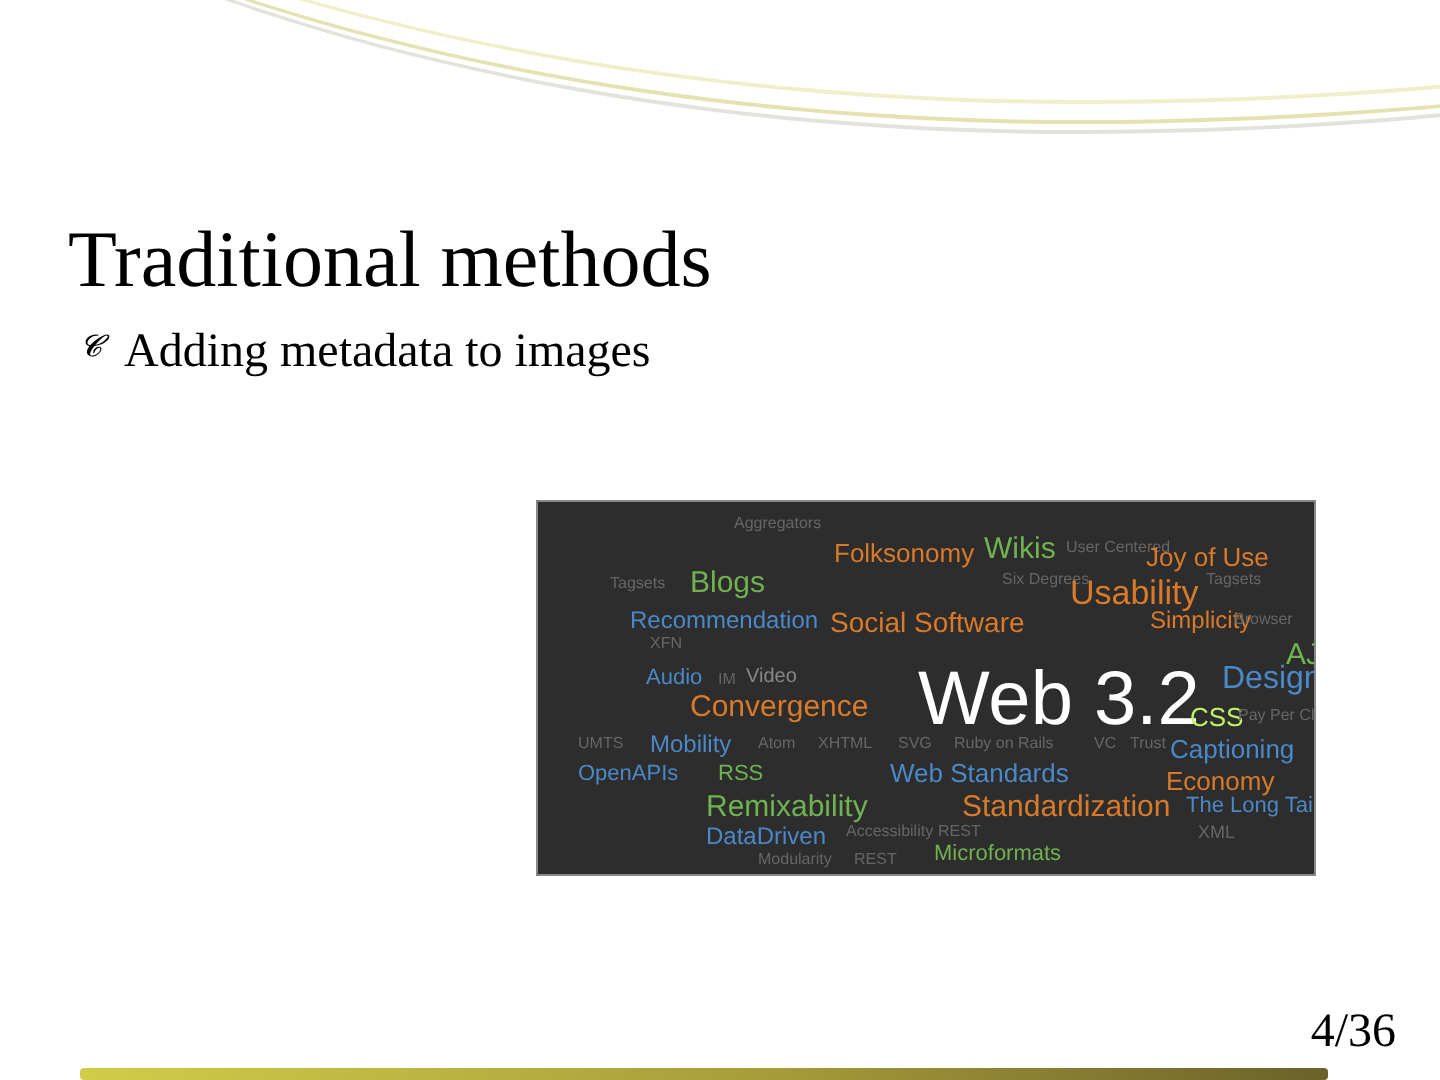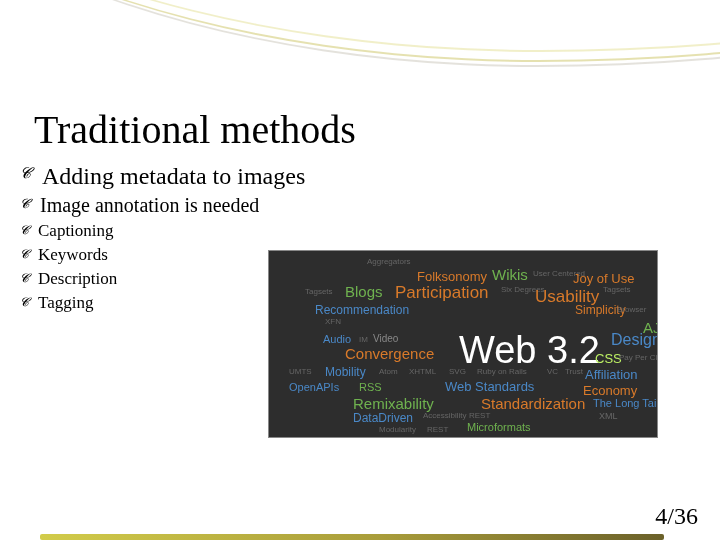--- a/index.html
+++ b/index.html
@@ -1,20 +1,20 @@
 <!DOCTYPE html>
 <html><head>
 <meta charset="utf-8">
 <style>
   html,body{margin:0;padding:0;width:720px;height:540px;font-family:Georgia,'Times New Roman',serif;background:#fff;color:#000;overflow:hidden;position:relative}
   .arc{position:absolute;top:-400px;left:-200px;width:1600px;height:460px;border-bottom:2px solid rgba(180,170,30,.35);border-radius:0 0 70% 60%/0 0 100% 100%;pointer-events:none}
   .arc.a2{top:-395px;border-bottom-color:rgba(120,110,80,.2);border-radius:0 0 68% 58%/0 0 100% 100%}
   .arc.a3{top:-410px;border-bottom-color:rgba(200,190,40,.25);border-radius:0 0 72% 62%/0 0 100% 100%}
   h1.title{font-weight:400;font-size:40px;margin:0;padding:106px 0 0 34px}
-  .body{padding:6px 0 0 20px}
+  .body{padding:6px 0 0 40px}
   ul{list-style:none;margin:0;padding:0}
   ul li{position:relative;padding-left:22px;margin:4px 0}
   ul li::before{content:"\1D4D2";position:absolute;left:0;top:2px;font-size:15px;font-style:italic;font-family:Georgia,serif}
   ul ul li{padding-left:20px}
   ul ul li::before{content:"\1D4D2";font-size:13px}
   ul ul ul li{padding-left:18px}
   ul ul ul li::before{font-size:12px}
   .lvl1{font-size:24px}
   .lvl2{font-size:20px}
   .lvl3{font-size:17px}
@@ -79,67 +79,58 @@
 
 <div class="arc"></div>
 <div class="arc a2"></div>
 <div class="arc a3"></div>
 
 <h1 class="title">Traditional methods</h1>
 
 <div class="body">
   <ul>
     <li class="lvl1">Adding metadata to images</li>
-    <ul>
-      <li class="lvl2">Image annotation is needed</li>
-      <ul>
-        <li class="lvl3">Captioning</li>
-        <li class="lvl3">Keywords</li>
-        <li class="lvl3">Description</li>
-        <li class="lvl3">Tagging</li>
-      </ul>
-    </ul>
   </ul>
 </div>
 
 <div class="imgwrap">
   <div class="cloud">
     <span class="c-agg">Aggregators</span>
     <span class="c-folk">Folksonomy</span>
     <span class="c-wiki">Wikis</span>
     <span class="c-usr">User Centered</span>
     <span class="c-joy">Joy of Use</span>
     <span class="c-tag">Tagsets</span>
     <span class="c-blogs">Blogs</span>
-    <span class="c-part">Participation</span>
     <span class="c-six">Six Degrees</span>
     <span class="c-usab">Usability</span>
     <span class="c-wid">Tagsets</span>
     <span class="c-reco">Recommendation</span>
+    <span class="c-soc">Social Software</span>
     <span class="c-simp">Simplicity</span>
     <span class="c-brow">Browser</span>
     <span class="c-xfn">XFN</span>
     <span class="c-ajax">AJAX</span>
     <span class="c-aud">Audio</span>
     <span class="c-im">IM</span>
     <span class="c-vid">Video</span>
     <span class="c-web">Web 3.2</span>
     <span class="c-des">Design</span>
     <span class="c-conv">Convergence</span>
     <span class="c-css">CSS</span>
     <span class="c-pay">Pay Per Click</span>
     <span class="c-umts">UMTS</span>
     <span class="c-mob">Mobility</span>
     <span class="c-atom">Atom</span>
     <span class="c-xhtml">XHTML</span>
     <span class="c-svg">SVG</span>
     <span class="c-ruby">Ruby on Rails</span>
     <span class="c-vc">VC</span>
     <span class="c-trust">Trust</span>
-    <span class="c-aff">Affiliation</span>
+    <span class="c-aff">Captioning</span>
     <span class="c-open">OpenAPIs</span>
     <span class="c-rss">RSS</span>
     <span class="c-webs">Web Standards</span>
     <span class="c-econ">Economy</span>
     <span class="c-remix">Remixability</span>
     <span class="c-std">Standardization</span>
     <span class="c-long">The Long Tail</span>
     <span class="c-data">DataDriven</span>
     <span class="c-acc">Accessibility</span>
     <span class="c-rest">REST</span>

